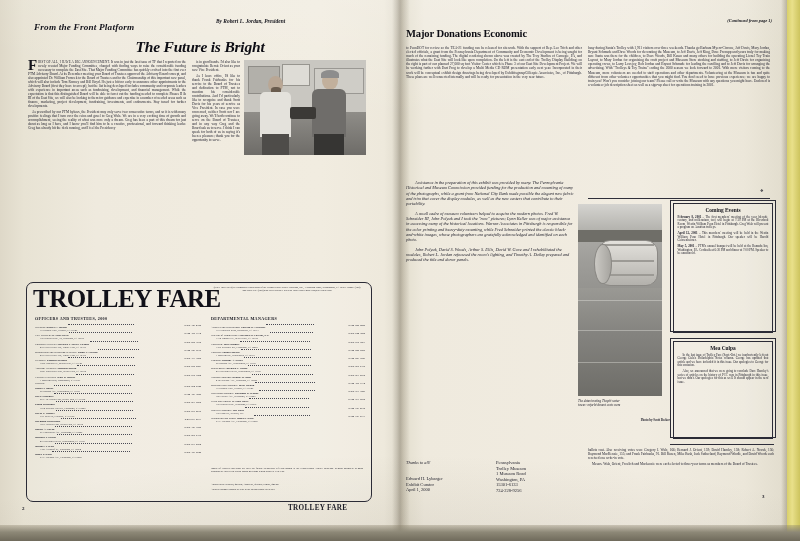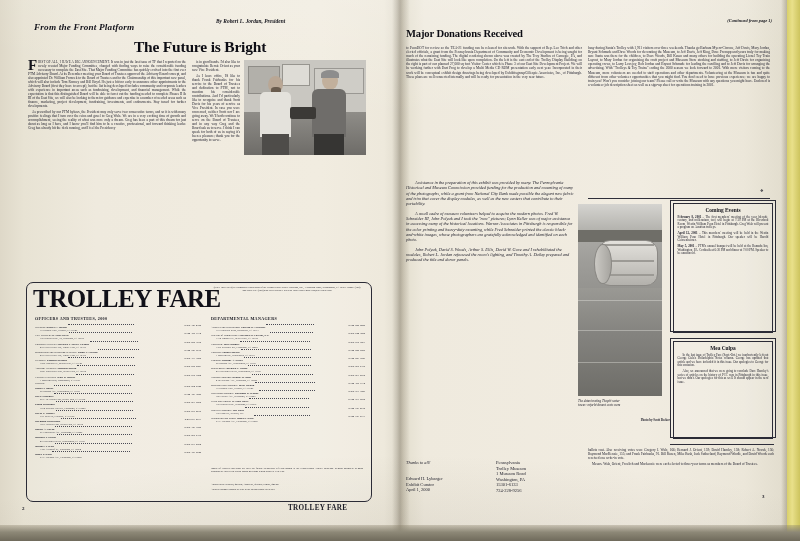--- a/index.html
+++ b/index.html
@@ -89,21 +89,21 @@
 </style>
 </head>
 <body>
 
 <div id="sheet"></div>
 
 <div id="leftpage">
 
   <div class="pg kicker" style="left:14px;top:14px;">From the Front Platform</div>
   <div class="pg byline" style="left:196px;top:10px;">By Robert L. Jordan, President</div>
-  <div class="pg headline" style="left:60px;top:30px;width:240px;">The Future is Bright</div>
+  <div class="pg headline" style="left:60px;top:30px;width:240px;font-style:italic;">The Future is Bright</div>
 
   <div class="pg body-col" style="left:8px;top:52px;width:158px;">
     <p style="text-indent:0;">
       <span class="dropcap">F</span><span class="smallcaps">IRST OF ALL, I HAVE A BIG ANNOUNCEMENT.</span><span> It was in just the last issue of TF that I reported on the newly created Major Funding Committee, charged with finding ways to raise the considerable funding necessary to complete the East Site. That Major Funding Committee has quickly evolved into the first ever PTM Advisory Board. At its December meeting your Board of Trustees approved the Advisory Board concept, and also appointed Dr. William Froncek to the Board of Trustees and to the Chairmanship of this important new panel, which will also include Tom Rooney and Bill Boyd. It's just a bit too early to announce other appointments to the Advisory Board (first they have to accept), but the list being developed includes community and corporate leaders with experience in important areas such as fundraising, development, and financial management. While the expectation is that this distinguished Board will be able to ferret out the funding needed to complete Phases II &amp; III of the East Site, we will also be looking to them for guidance and expertise in a number of needed areas such as finance, marketing, project development, fundraising, investments, and endowments. Stay tuned for further developments.</span>
     </p>
     <p>As prescribed by our PTM bylaws, the President may only serve two consecutive terms, and so it is with many positive feelings that I turn over the reins and gavel to Greg Walz. We are in a very exciting time of growth and accomplishment, seeing the reality of what was once only a dream. Greg has been a part of this dream for just about as long as I have, and I know you'll find him to be a creative, professional, and forward thinking leader. Greg has already hit the deck running, and I feel the Presidency</p>
   </div>
 
   <div class="pg body-col" style="left:172px;top:52px;width:48px;">
     <p>is in good hands. I'd also like to congratulate Bernie Orient as your new Vice President.</p>
@@ -266,21 +266,21 @@
     <div class="pg tiny" style="left:184px;top:205px;width:152px;font-size:2.6px;text-align:left;">Address changes should be sent to the Membership Secretary.</div>
   </div>
 
   <div class="pg pgnum" style="left:2px;top:498px;">2</div>
   <div class="pg" style="left:268px;top:496px;font-weight:bold;font-size:7.2px;letter-spacing:.3px;color:#1a1a24;">TROLLEY FARE</div>
 </div>
 
 <div id="rightpage">
 
   <div class="pg cont" style="left:200px;top:10px;width:180px;">(Continued from page 1)</div>
-  <div class="pg h2" style="left:14px;top:20px;width:200px;">Major Donations Received</div>
+  <div class="pg h2" style="left:14px;top:20px;width:200px;">Major Donations Economic</div>
 
   <div class="pg body-col" style="left:14px;top:38px;width:176px;font-size:3.5px;line-height:4.1px;">
     <p style="text-indent:0;">to PennDOT for review so the TEA-21 funding can be released for sitework.  With the support of Rep. Leo Trich and other elected officials, a grant from the Pennsylvania Department of Community and Economic Development is being sought for much of the remaining funding.  The digital rendering shown above was created by The Troy Studios of Carnegie, PA, and illustrates what the East Site will look like upon completion.  On the left is the east end of the Trolley Display Building; on the right is part of our planned 27,000 sq foot Visitor Center which is Phase 3 of our East Site Development Project.  We will be working further with Dart Prog to develop a Multi Media CD ROM presentation early next year.  Incorporated in their work will be conceptual exhibit design drawings being developed by ExhibitsgroupGillespie Associates, Inc., of Pittsburgh.  These plans are well connected internally and will be ready for presentation in the very near future.</p>
   </div>
 
   <div class="pg body-col" style="left:196px;top:38px;width:182px;font-size:3.5px;line-height:4.1px;">
     <p style="text-indent:0;">busy during Santa's Trolley with 1,911 visitors over three weekends.  Thanks go Barbara Myers-Cicrone, Jeff Davis, Mary Jordan, Bryant Schmude and Dave Woods for decorating the Museum, to Jeff Davis, Jeff King, Dave Procupp and yours truly for making sure Santa was there for the children, to Dave Woods, Bill Kusen and many others for building the operating Lionel Toy Train Layout, to Mary Jordan for organizing the craft project and Museum Store stocking and staffing, to Jeff Davis for organizing operating crews, to Larry Lovejoy, Bob Jordan and Bryant Schmude for leading the carolling and to Jeff Davis for arranging the advertising.  With "Trolleys &amp; Toy Trains" ending the 2000 season we look forward to 2001.  With more visitors coming to the Museum, more volunteers are needed to staff operations and other departments.  Volunteering at the Museum is fun and quite different from other volunteer opportunities that you might find.  You don't need to have previous experience; we are happy to train you! Won't you consider joining our team?  Please call or write the Museum with any questions you might have.  Enclosed is a volunteer job description sheet as well as a sign-up sheet for operations training in 2001.</p>
   </div>
   <div class="pg diamond" style="left:368px;top:180px;color:#23232e;">❖</div>
 

